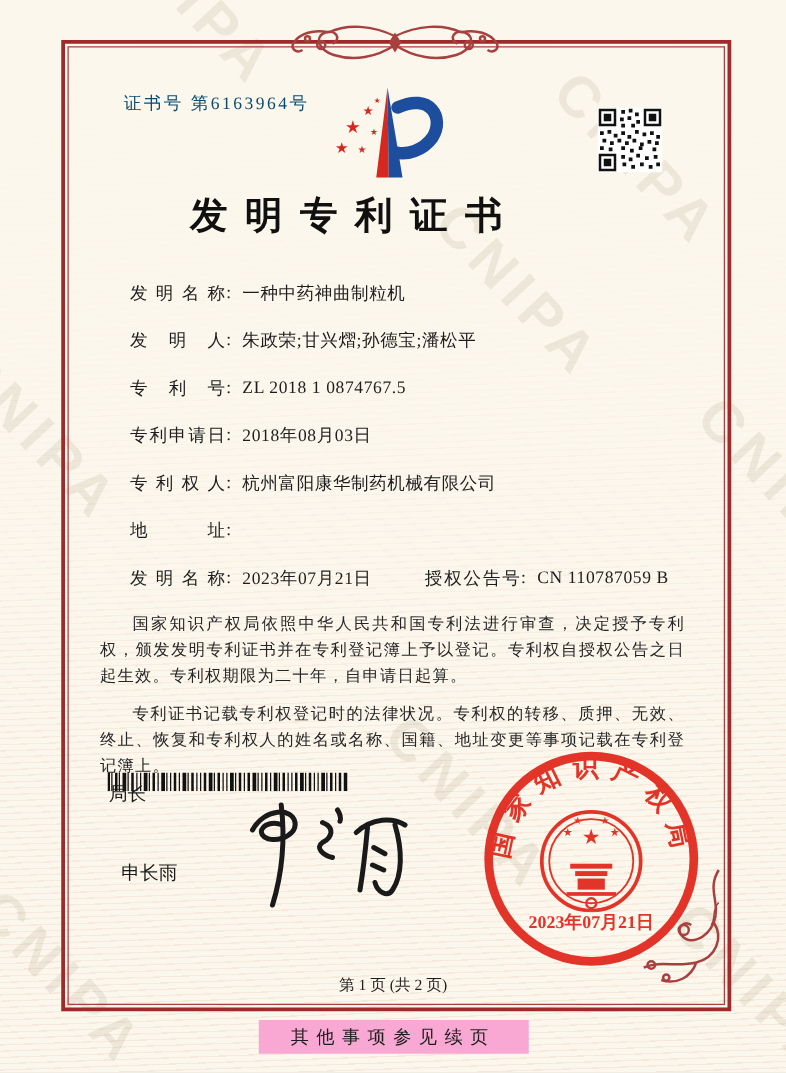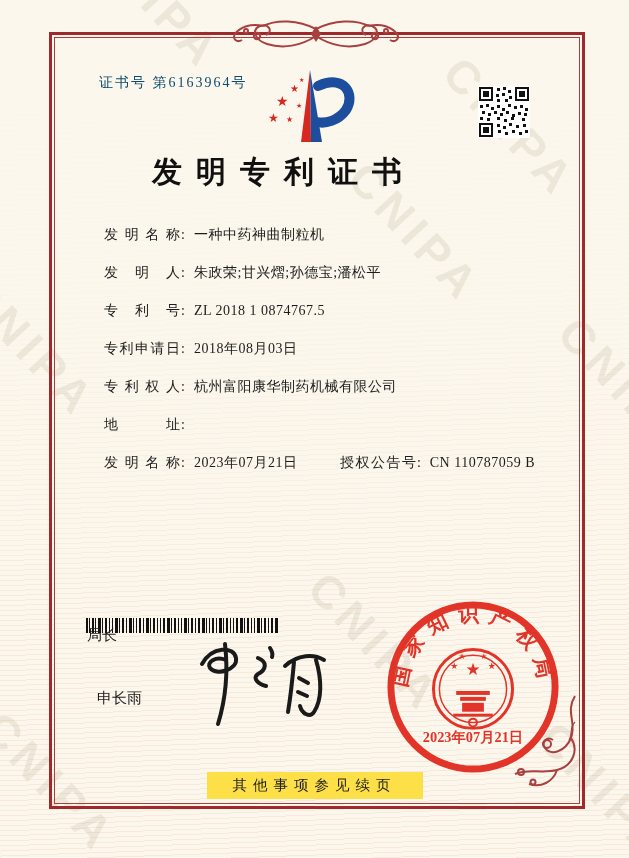--- a/index.html
+++ b/index.html
@@ -55,22 +55,22 @@
   #paras p { text-indent:2em; margin-bottom:9px; }
   #barcode { left:86px; top:618px; }
   #officer-title { left:87px; top:626px; font-family:"Liberation Sans","DejaVu Sans",sans-serif;
     font-size:15px; color:#1b1b1b; }
   #officer-name { left:97px; top:689px; font-family:"Liberation Sans","DejaVu Sans",sans-serif;
     font-size:15px; color:#1b1b1b; }
   #signature { left:182px; top:636px; }
   #seal { left:384px; top:598px; z-index:5; }
   #page-info { left:0; top:780px; width:629px; text-align:center; font-size:12.5px; color:#1e1e1e; }
   #note-box {
-    left:50%; top:772px; transform:translateX(-50%);
-    background:#fde047; padding:4px 26px; font-size:14.5px; letter-spacing:6px;
+    left:50%; top:816px; transform:translateX(-50%);
+    background:#f9a8d4; padding:4px 26px; font-size:14.5px; letter-spacing:6px;
     color:#1d1d1d; white-space:nowrap;
   }
 </style>
 </head>
 <body>
 
 <div id="page">
   <div id="waves"></div>
   <div id="wavefade"></div>
 
@@ -224,20 +224,24 @@
     <div class="frow">
       <span class="lab">发明名称</span>
         <span class="colon">:</span>
       <span class="val val-fixed">2023年07月21日</span>
       <span class="lab">授权公告号</span>
         <span class="colon">:</span>
       <span class="val">CN 110787059 B</span>
     </div>
   </div>
 
+  <div class="content" id="paras">
+    <p>国家知识产权局依照中华人民共和国专利法进行审查，决定授予专利权，颁发发明专利证书并在专利登记簿上予以登记。专利权自授权公告之日起生效。专利权期限为二十年，自申请日起算。</p>
+    <p>专利证书记载专利权登记时的法律状况。专利权的转移、质押、无效、终止、恢复和专利权人的姓名或名称、国籍、地址变更等事项记载在专利登记簿上。</p>
+  </div>
 
   <svg class="content" id="barcode" width="192" height="15" viewBox="0 0 192 15">
     <g fill="#111">
       <rect x="0" width="2" height="15"></rect>
         <rect x="3" width="1" height="15"></rect>
         <rect x="6" width="2" height="15"></rect>
         <rect x="9" width="1" height="15"></rect>
       <rect x="12" width="3" height="15"></rect>
         <rect x="16" width="1" height="15"></rect>
         <rect x="19" width="2" height="15"></rect>

